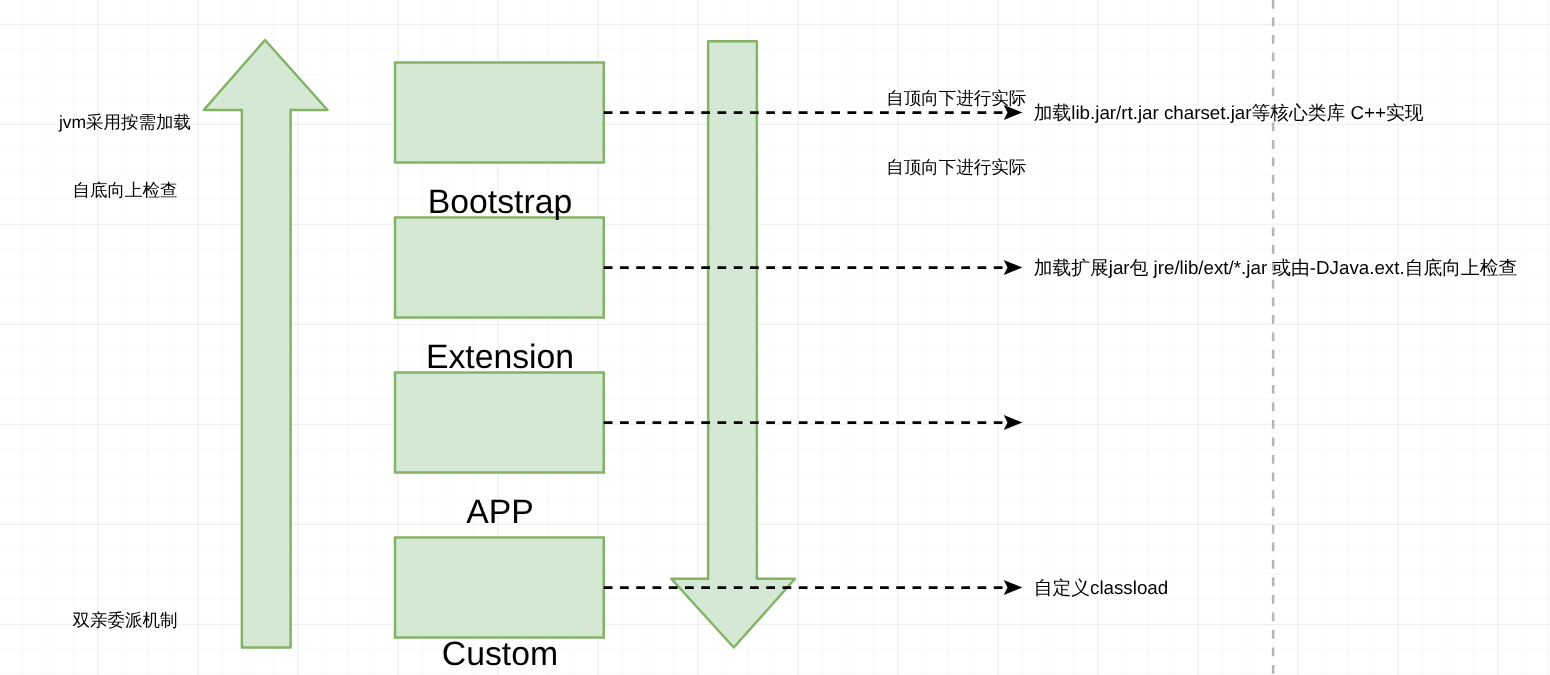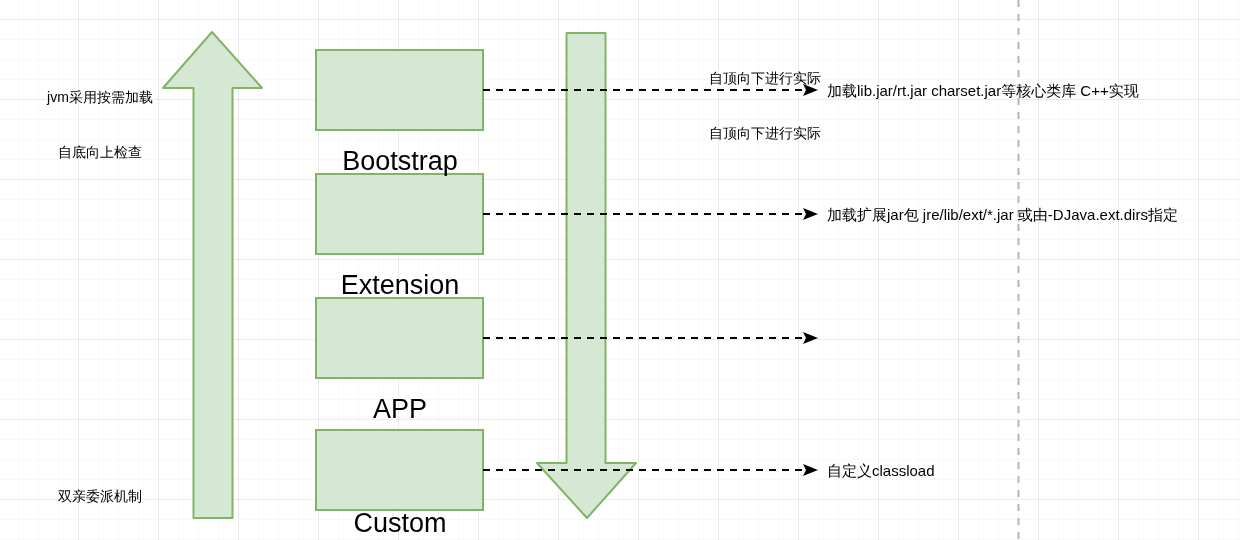--- a/index.html
+++ b/index.html
@@ -112,18 +112,18 @@
     <div>APP</div>
   </div>
 
   <div class="txt node-label" style="left:316px; top:436px;">
     <div>Custom</div>
     
   </div>
 
   <div class="txt edge-label" style="left:827px; top:81px;">加载lib.jar/rt.jar charset.jar等核心类库 C++实现</div>
 
-  <div class="txt edge-label" style="left:827px; top:205px;">加载扩展jar包 jre/lib/ext/*.jar 或由-DJava.ext.dirs指定</div>
+  <div class="txt edge-label" style="left:827px; top:205px;">加载扩展jar包 jre/lib/ext/*.jar 或由-DJava.ext.自底向上检查</div>
 
 
   <div class="txt edge-label" style="left:827px; top:461px;">自定义classload</div>
 
 </div>
 
 </body></html>

